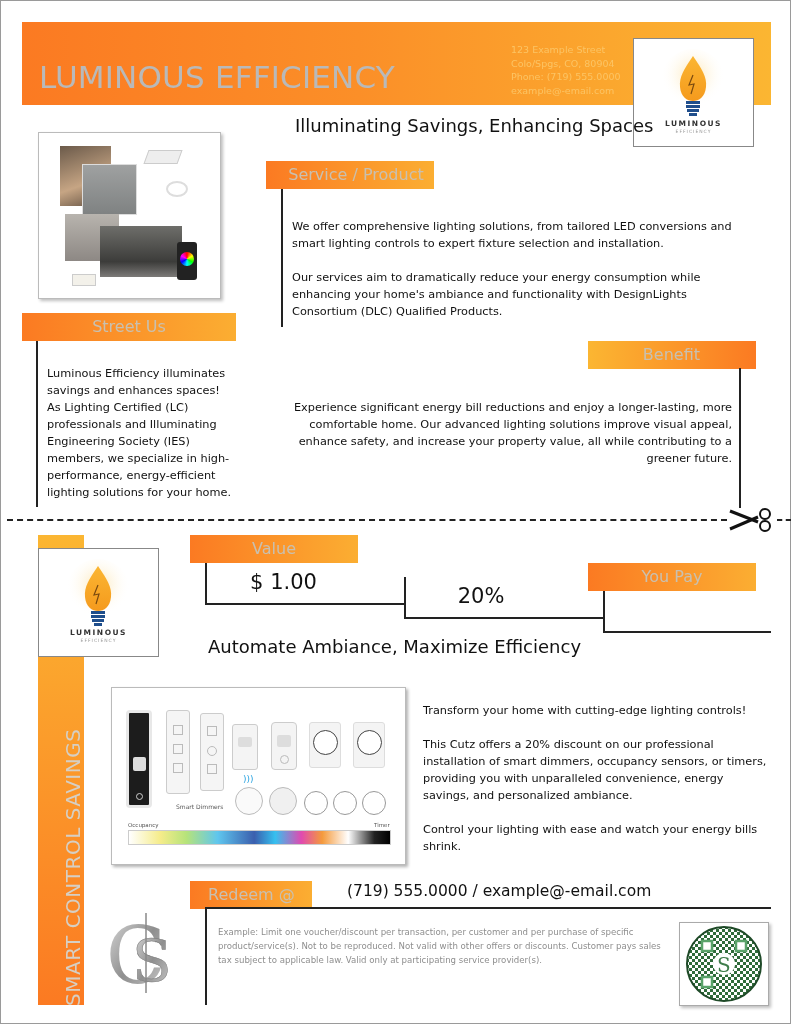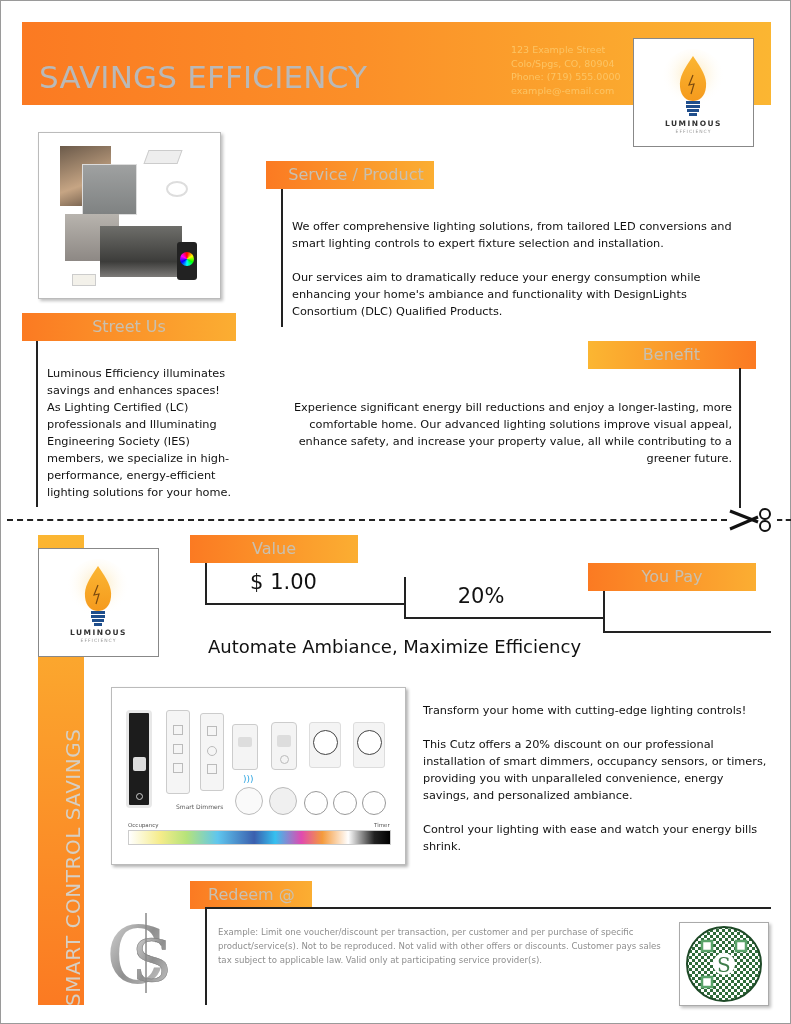--- a/index.html
+++ b/index.html
@@ -40,21 +40,21 @@
   .redeem-contact { left: 346px; top: 881px; font-size: 15.5px; color: #111; white-space: nowrap; }
   .fine { left: 217px; top: 924px; width: 450px; font-size: 8.6px; line-height: 14px; color: #8e8e8e; }
   .qr { left: 678px; top: 921px; width: 90px; height: 84px; border: 1px solid #aaa; background: #fff; box-shadow: 2px 2px 3px rgba(0,0,0,0.25); }
 </style>
 </head>
 <body>
 
 <div class="page">
 
   <div class="abs banner"></div>
-  <div class="abs brand">SAVINGS EFFICIENCY</div>
+  <div class="abs brand">LUMINOUS EFFICIENCY</div>
   <div class="abs address">
     <div>123 Example Street</div>
     <div>Colo/Spgs, CO, 80904</div>
     <div>Phone: (719) 555.0000</div>
     <div>example@-email.com</div>
   </div>
 
   <div class="abs logo-box">
     <svg width="119" height="107" viewBox="0 0 119 107">
       <defs>
@@ -72,20 +72,21 @@
       <path d="M59 36 L 55 46 L 60 45 L 57 55" fill="none" stroke="#7a4a10" stroke-width="1.2"></path>
       <rect x="52" y="62" width="14" height="3" fill="#1f4e8c"></rect>
       <rect x="52" y="66" width="14" height="3" fill="#1f4e8c"></rect>
       <rect x="53" y="70" width="12" height="3" fill="#1f4e8c"></rect>
       <rect x="55" y="74" width="8" height="3" fill="#1f4e8c"></rect>
     </svg>
     <div class="abs" style="left:0;top:80px;width:119px;text-align:center;font-size:7.5px;font-weight:bold;letter-spacing:1.5px;color:#333;">LUMINOUS</div>
     <div class="abs" style="left:0;top:90px;width:119px;text-align:center;font-size:4.5px;letter-spacing:1px;color:#999;">EFFICIENCY</div>
   </div>
 
+  <div class="abs tagline">Illuminating Savings, Enhancing Spaces</div>
 
   <div class="abs photo1">
     <div class="abs" style="left:21px;top:13px;width:51px;height:60px;background:linear-gradient(160deg,#6b5a4a,#c6a584 60%,#5a4a3c);"></div>
     <div class="abs" style="left:43px;top:31px;width:55px;height:51px;background:linear-gradient(180deg,#9fa1a1,#7f8282);border:1px solid #ddd;"></div>
     <div class="abs" style="left:107px;top:17px;width:34px;height:14px;background:#eee;border:1px solid #ccc;transform:skewX(-20deg);"></div>
     <div class="abs" style="left:127px;top:48px;width:22px;height:16px;border:2px solid #ddd;border-radius:50%;"></div>
     <div class="abs" style="left:26px;top:81px;width:54px;height:47px;background:linear-gradient(180deg,#b8b4ae,#8d8884);"></div>
     <div class="abs" style="left:61px;top:93px;width:82px;height:51px;background:linear-gradient(180deg,#6e6e6a,#3c3c3a 70%,#7c7a78);"></div>
     <div class="abs" style="left:33px;top:141px;width:24px;height:12px;background:#f3f1ea;border:1px solid #ccc;"></div>
     <div class="abs" style="left:138px;top:109px;width:20px;height:38px;background:#222;border-radius:3px;">
@@ -195,20 +196,21 @@
     <div class="abs" style="left:16px;top:134px;font-size:5.5px;color:#555;">Occupancy</div>
     <div class="abs" style="left:262px;top:134px;font-size:5.5px;color:#555;">Timer</div>
     <div class="abs" style="left:16px;top:142px;width:263px;height:15px;border:1px solid #ccc;background:linear-gradient(90deg,#fff 0%,#f5ec8a 12%,#b6e37a 22%,#5fc6ee 34%,#3b5fae 48%,#36c0ef 56%,#e04ab0 66%,#f49a3c 74%,#fff 84%,#222 94%,#000 100%);"></div>
   </div>
 
   <div class="abs body-text" style="left:422px;top:701px;width:350px;">Transform your home with cutting-edge lighting controls!</div>
   <div class="abs body-text" style="left:422px;top:735px;width:350px;">This Cutz offers a 20% discount on our professional installation of smart dimmers, occupancy sensors, or timers, providing you with unparalleled convenience, energy savings, and personalized ambiance.</div>
   <div class="abs body-text" style="left:422px;top:820px;width:360px;">Control your lighting with ease and watch your energy bills shrink.</div>
 
   <div class="abs sec-hdr grad-lr" style="left:189px;top:880px;width:122px;text-align:left;padding-left:18px;">Redeem @</div>
+  <div class="abs redeem-contact">(719) 555.0000  /  example@-email.com</div>
   <div class="abs hline" style="left:204px;top:906px;width:566px;"></div>
   <div class="abs vline" style="left:204px;top:906px;height:98px;"></div>
   <div class="abs fine">Example: Limit one voucher/discount per transaction, per customer and per purchase of specific product/service(s).  Not to be reproduced.  Not valid with other offers or discounts.  Customer pays sales tax subject to applicable law.  Valid only at participating service provider(s).</div>
 
   <svg class="abs" style="left:103px;top:910px;" width="80" height="85" viewBox="0 0 80 85">
     <defs>
         <linearGradient id="silver" x1="0" y1="0" x2="1" y2="1">
           <stop offset="0" stop-color="#e2e2e2"></stop>
           <stop offset="0.5" stop-color="#8f8f8f"></stop>
           <stop offset="1" stop-color="#cfcfcf"></stop>

